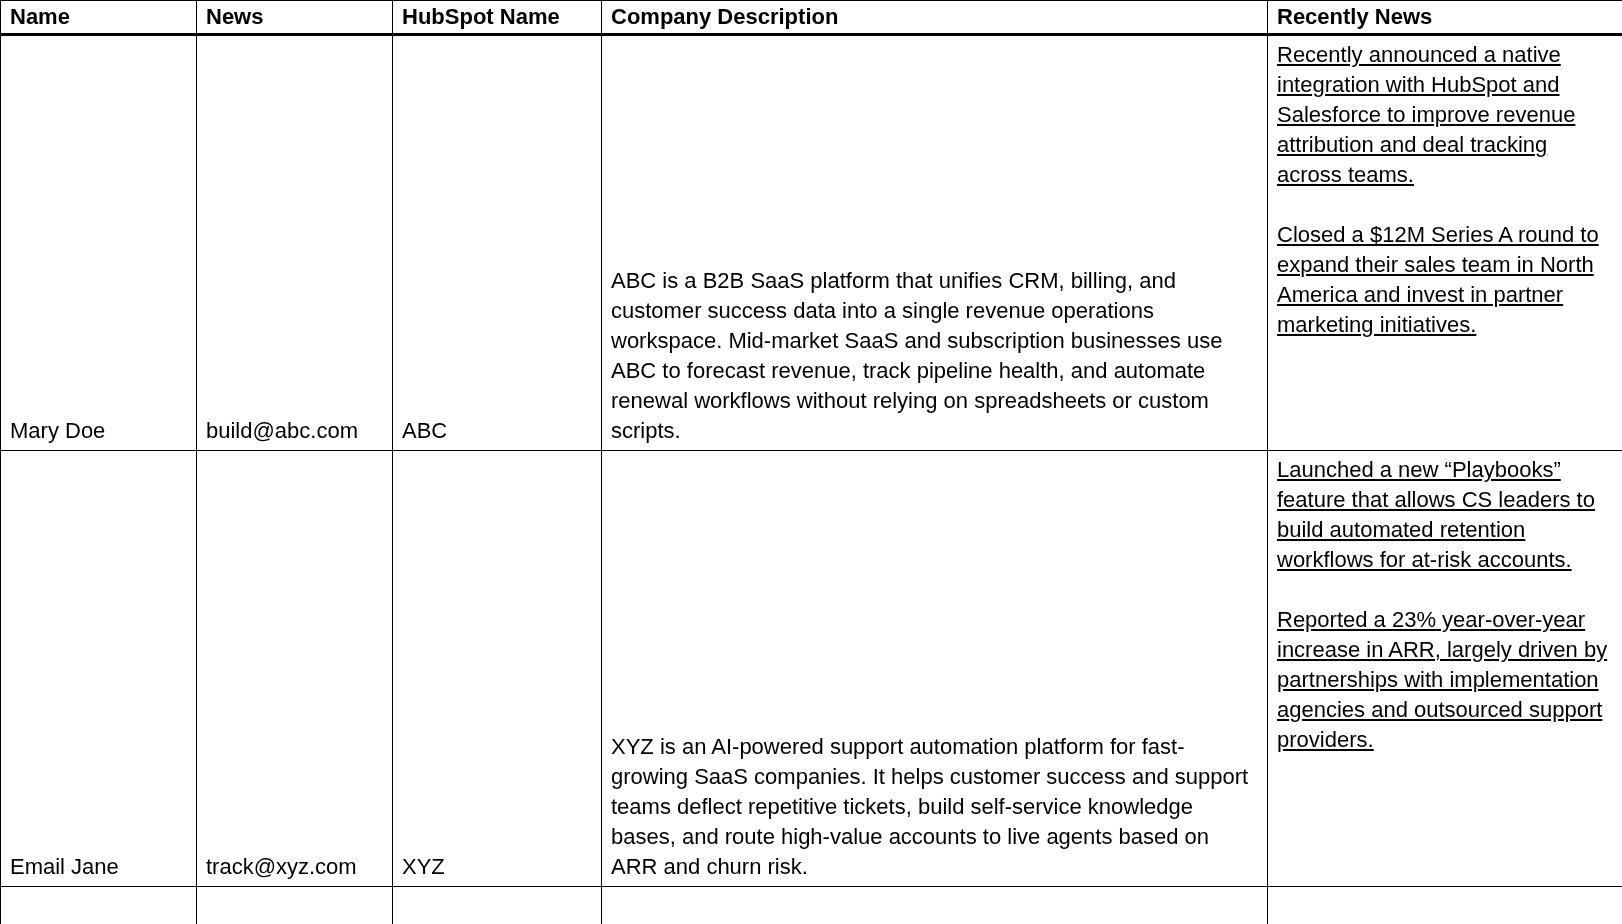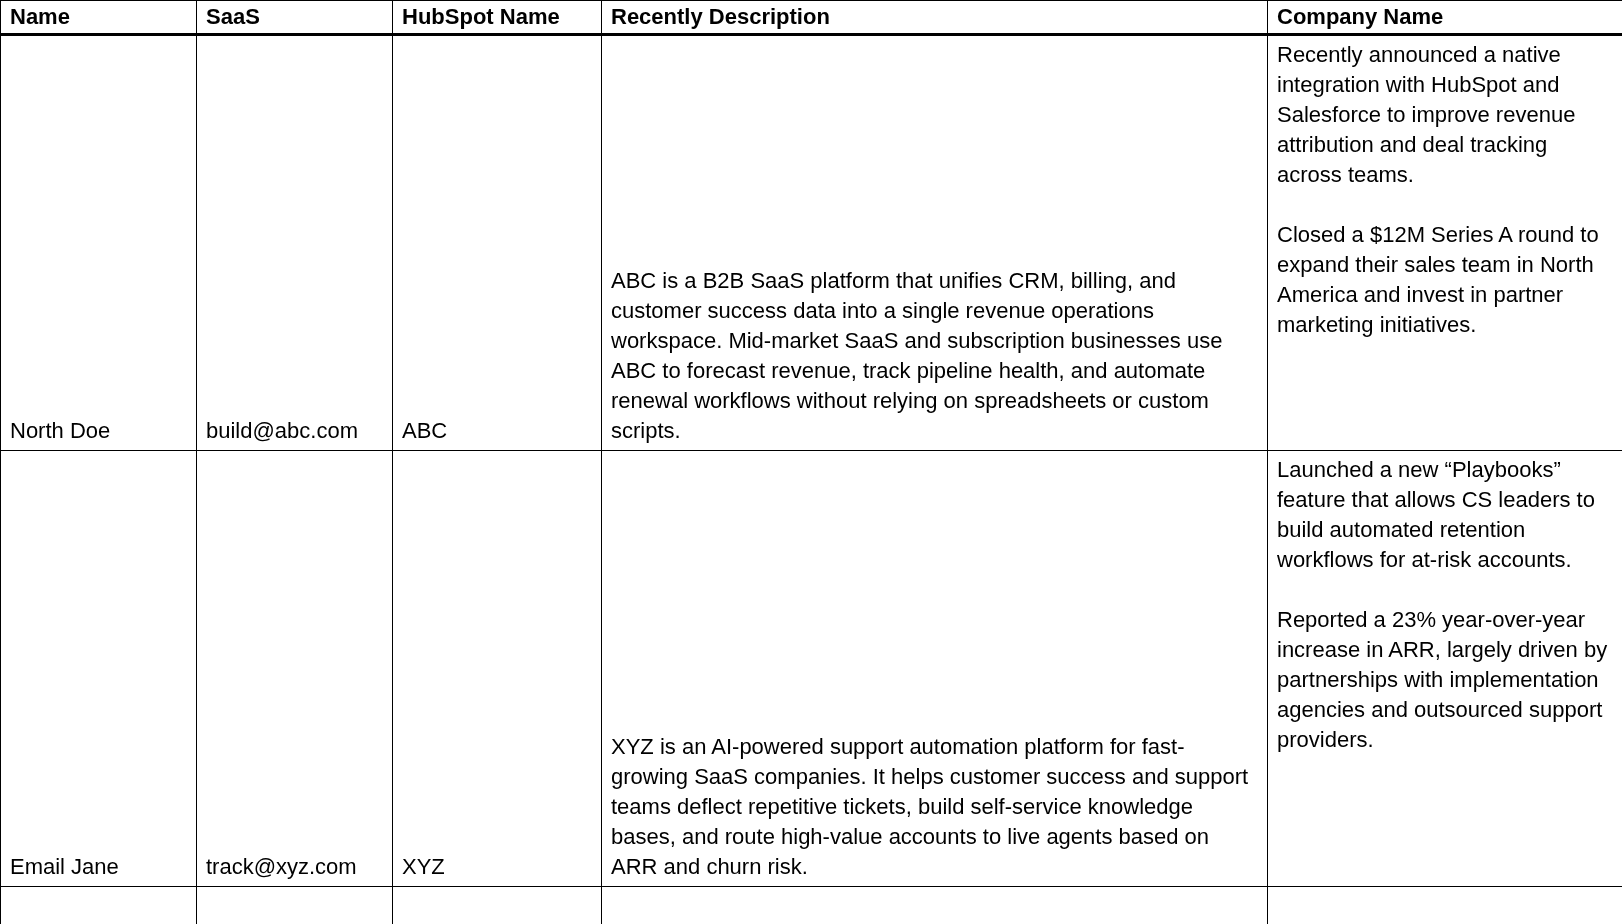--- a/index.html
+++ b/index.html
@@ -35,49 +35,50 @@
     border-bottom: 3px solid #000000;
     vertical-align: middle;
   }
   td {
     vertical-align: bottom;
     line-height: 30px;
   }
   td.cell-news {
     vertical-align: top;
     white-space: pre-line;
+    text-decoration: underline;
   }
   tr.row-1 { height: 416px; }
   tr.row-2 { height: 436px; }
   tr.row-partial { height: 80px; }
   tr.row-partial td { border-bottom: none; }
 </style>
 </head>
 <body>
 
 <table class="data-table">
   <colgroup>
     <col style="width:196px">
     <col style="width:196px">
     <col style="width:209px">
     <col style="width:666px">
     <col style="width:355px">
   </colgroup>
   <thead>
     <tr>
       <th>Name</th>
-      <th>SaaS</th>
+      <th>News</th>
       <th>HubSpot Name</th>
-      <th>Recently Description</th>
-      <th>Company Name</th>
+      <th>Company Description</th>
+      <th>Recently News</th>
     </tr>
   </thead>
   <tbody>
     <tr class="row-1">
-      <td class="cell-name">North Doe</td>
+      <td class="cell-name">Mary Doe</td>
       <td class="cell-email">build@abc.com</td>
       <td class="cell-company-name">ABC</td>
       <td class="cell-description">ABC is a B2B SaaS platform that unifies CRM, billing, and customer success data into a single revenue operations workspace. Mid-market SaaS and subscription businesses use ABC to forecast revenue, track pipeline health, and automate renewal workflows without relying on spreadsheets or custom scripts.</td>
       <td class="cell-news">Recently announced a native integration with HubSpot and Salesforce to improve revenue attribution and deal tracking across teams.
 
 Closed a $12M Series A round to expand their sales team in North America and invest in partner marketing initiatives.</td>
     </tr>
     <tr class="row-2">
       <td class="cell-name">Email Jane</td>
       <td class="cell-email">track@xyz.com</td>

